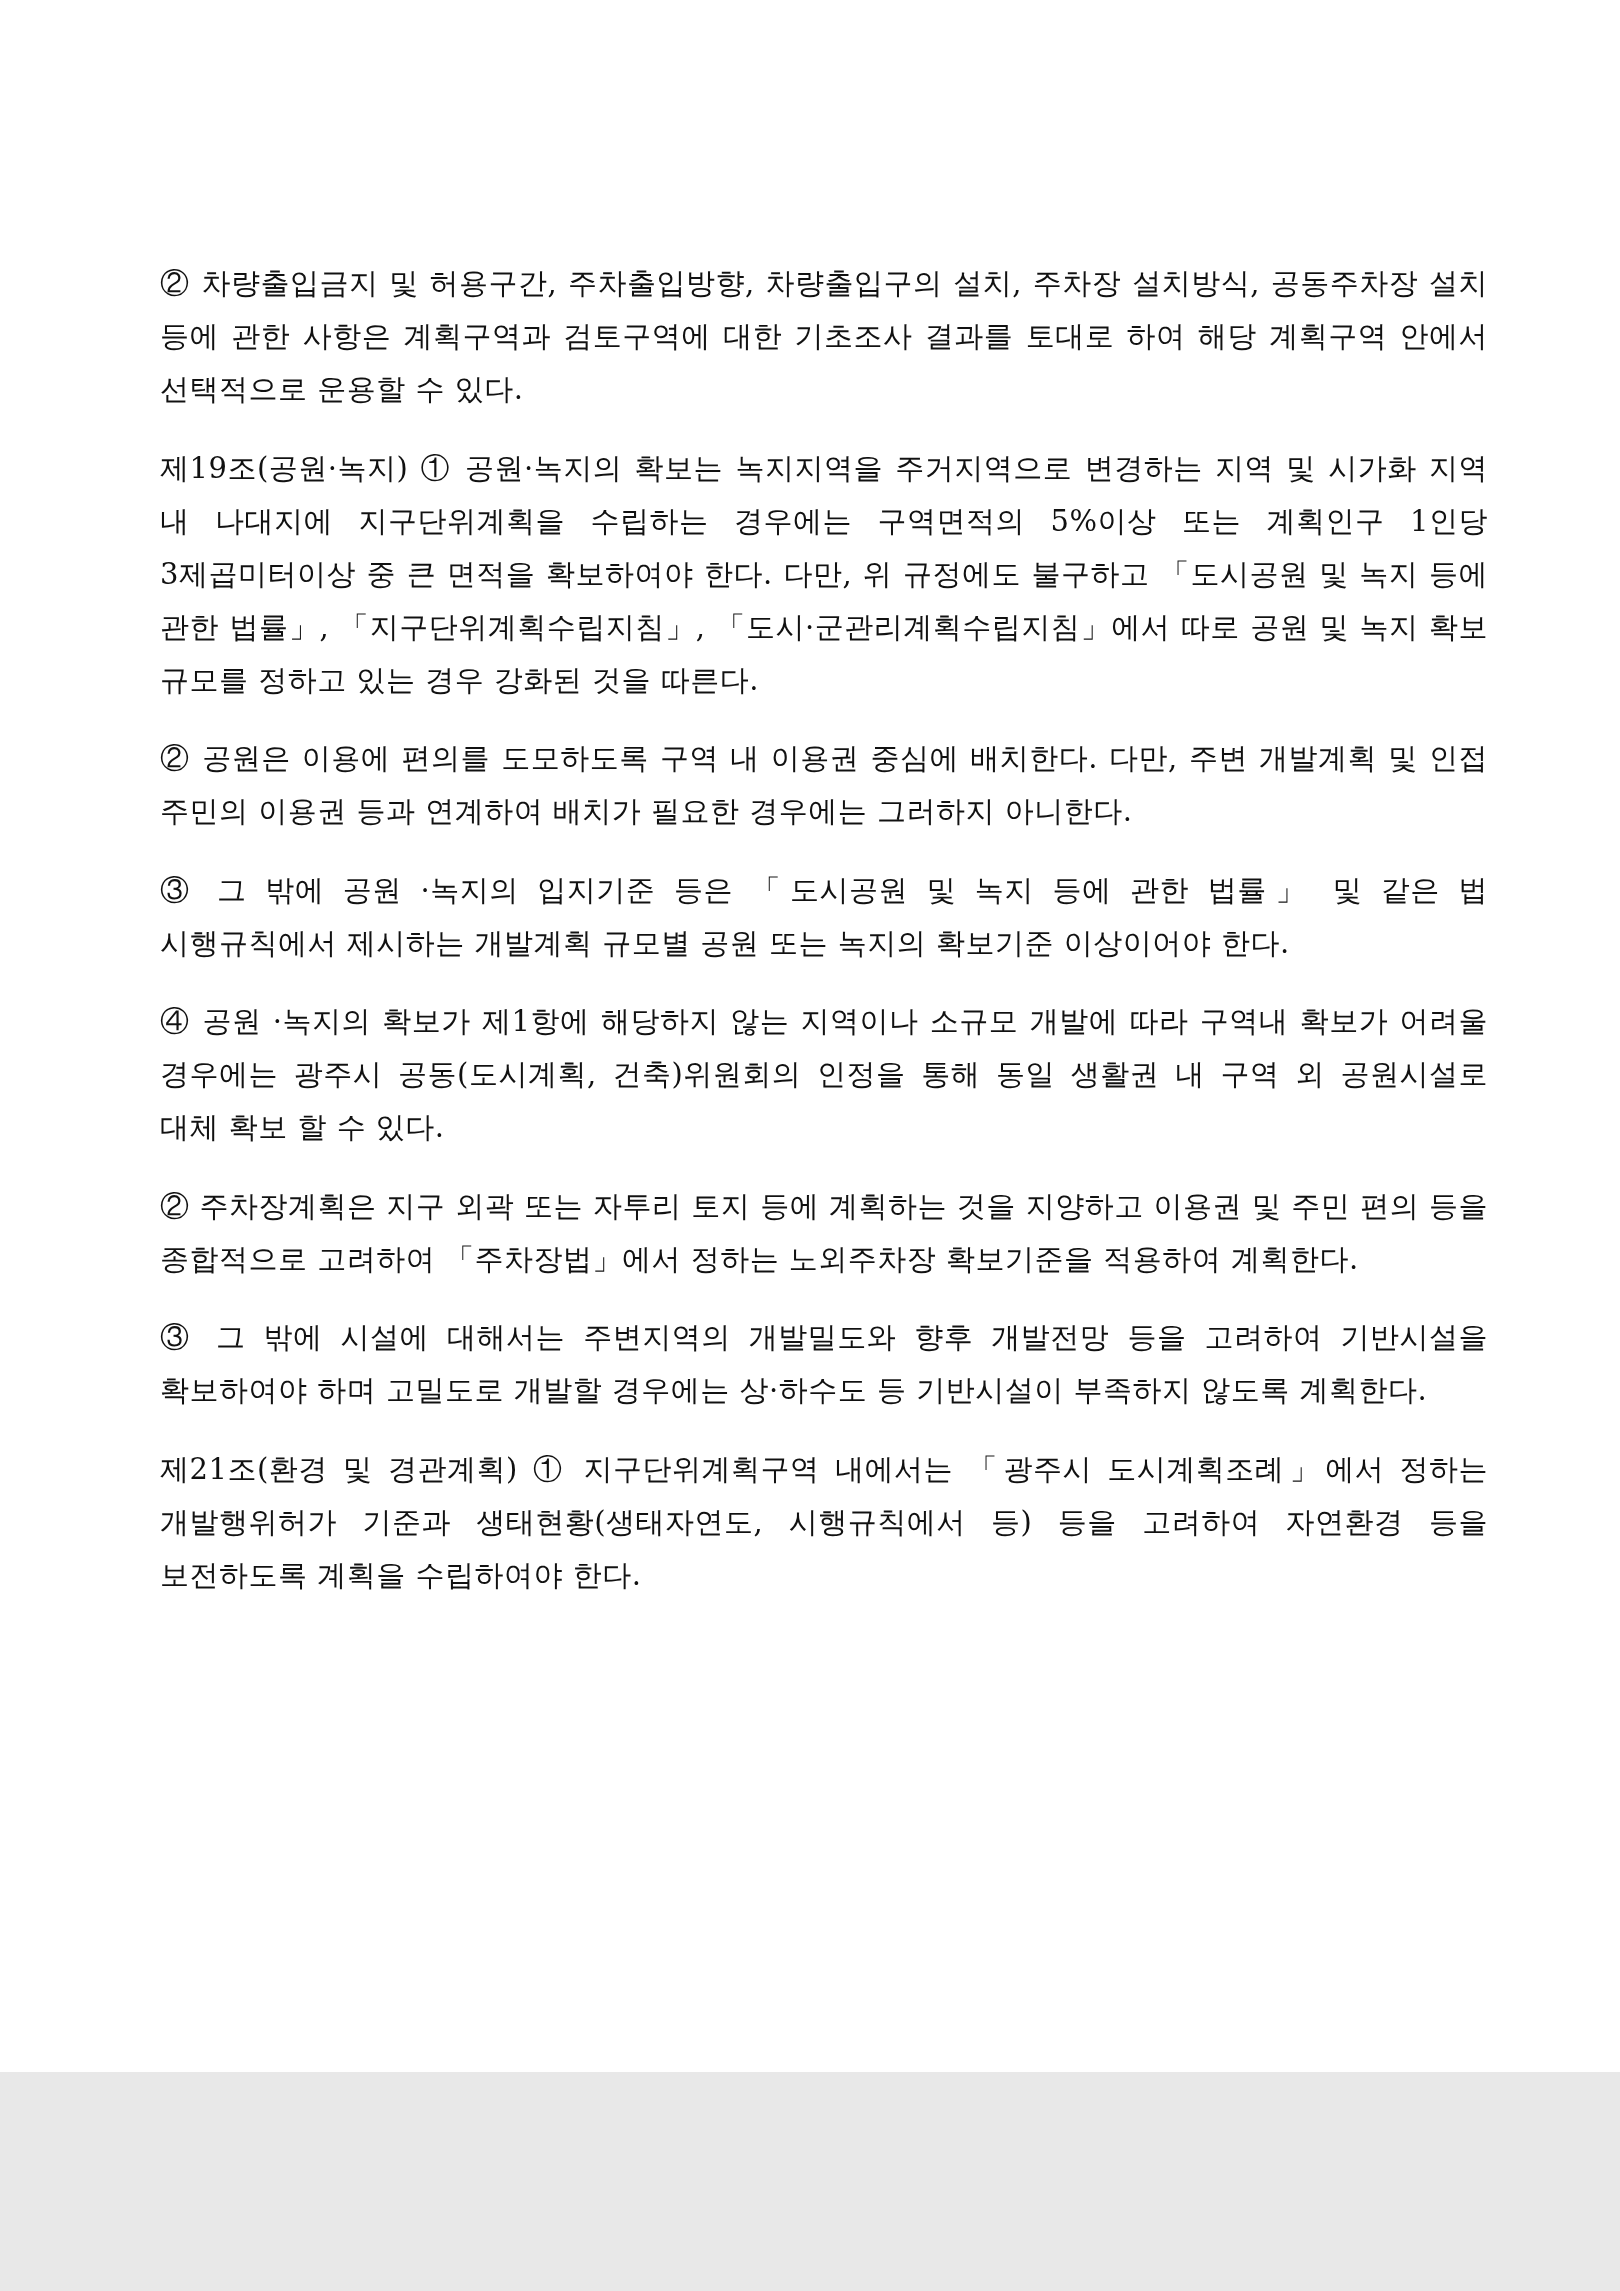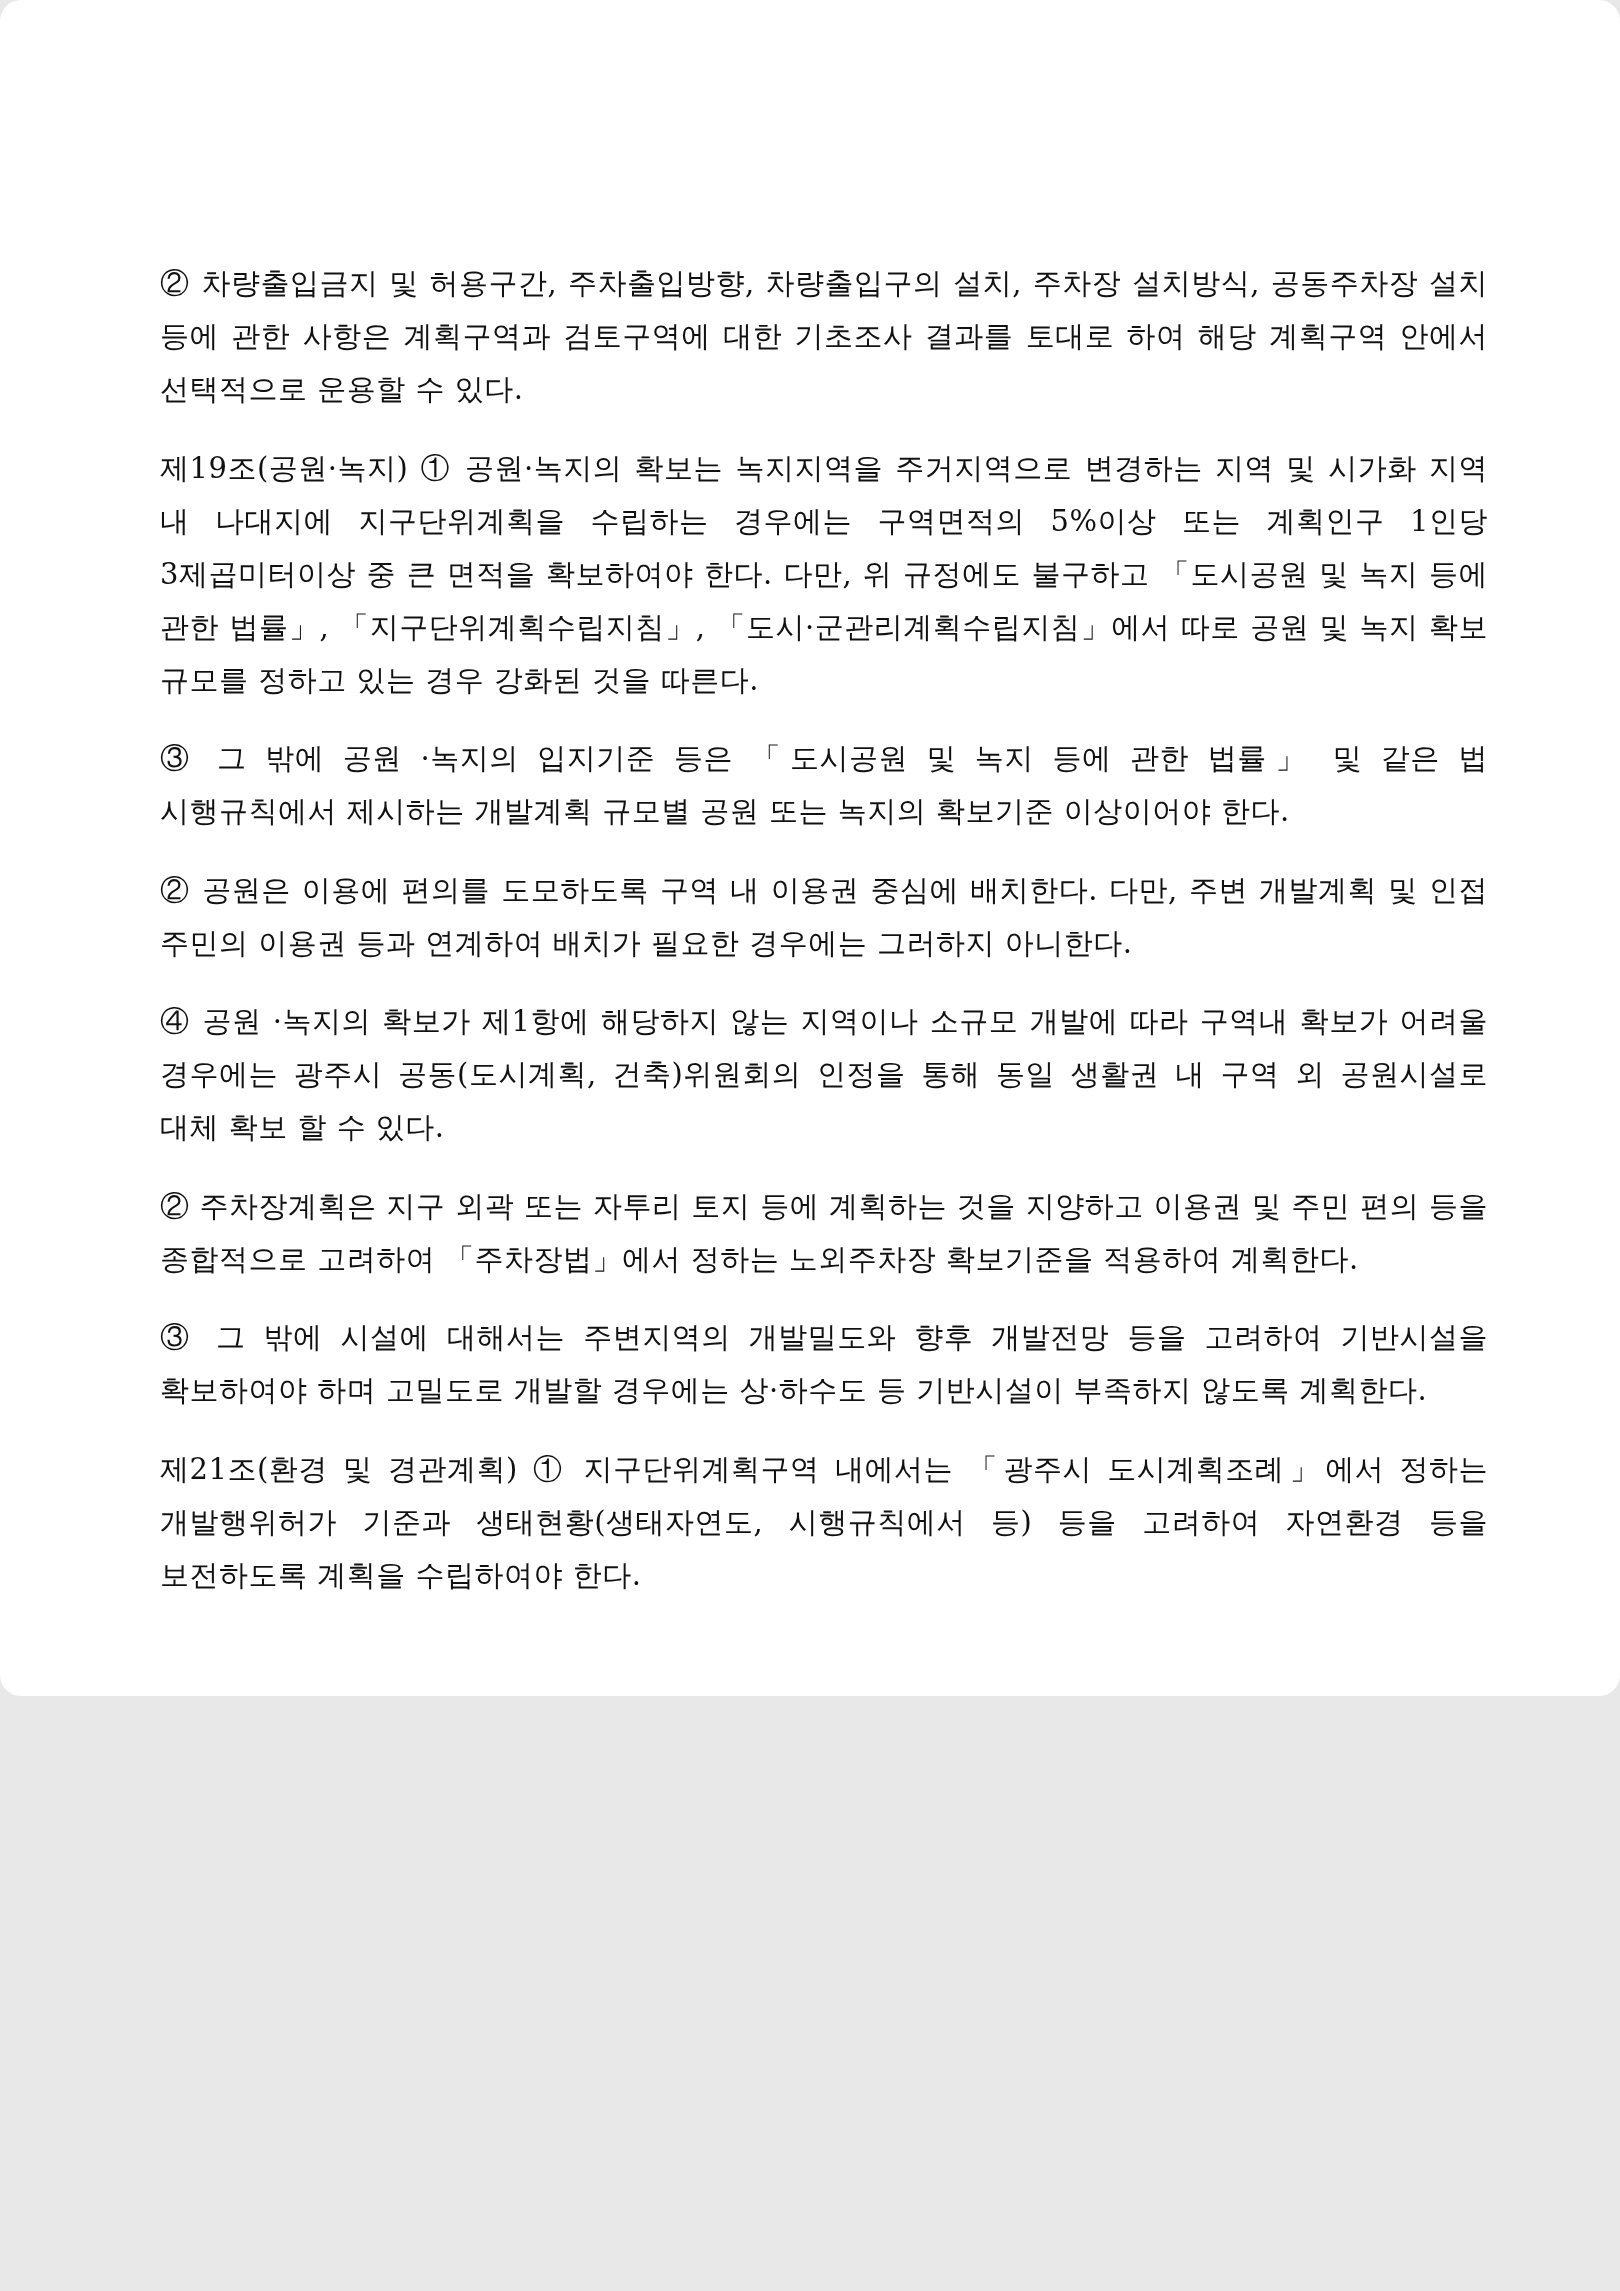--- a/index.html
+++ b/index.html
@@ -3,27 +3,26 @@
 <meta charset="utf-8">
 <style>
   html, body {
     margin: 0;
     padding: 0;
     background: #e8e8e8;
   }
   .page {
     position: relative;
     width: 1620px;
-    height: 1696px;
+    height: 2072px;
     margin: 0 auto;
     background: #ffffff;
     font-family: "DejaVu Serif", "Liberation Serif", serif;
     color: #111111;
     overflow: hidden;
-    border-radius: 21px;
   }
   .content {
     position: absolute;
     top: 257px;
     left: 160px;
     width: 1328px;
   }
   .para {
     margin: 0 0 25.5px 0;
     font-size: 29px;
@@ -45,22 +44,22 @@
     color: #111111;
   }
 </style>
 </head>
 <body>
 
 <div class="page">
   <div class="content">
     <p class="para">② 차량출입금지 및 허용구간, 주차출입방향, 차량출입구의 설치, 주차장 설치방식, 공동주차장 설치 등에 관한 사항은 계획구역과 검토구역에 대한 기초조사 결과를 토대로 하여 해당 계획구역 안에서 선택적으로 운용할 수 있다.</p>
     <p class="para">제19조(공원·녹지) ① 공원·녹지의 확보는 녹지지역을 주거지역으로 변경하는 지역 및 시가화 지역 내 나대지에 지구단위계획을 수립하는 경우에는 구역면적의 5%이상 또는 계획인구 1인당 3제곱미터이상 중 큰 면적을 확보하여야 한다. 다만, 위 규정에도 불구하고 「도시공원 및 녹지 등에 관한 법률」, 「지구단위계획수립지침」, 「도시·군관리계획수립지침」에서 따로 공원 및 녹지 확보 규모를 정하고 있는 경우 강화된 것을 따른다.</p>
+    <p class="para">② 공원은 이용에 편의를 도모하도록 구역 내 이용권 중심에 배치한다. 다만, 주변 개발계획 및 인접 주민의 이용권 등과 연계하여 배치가 필요한 경우에는 그러하지 아니한다.</p>
     <p class="para">③ 그 밖에 공원 ·녹지의 입지기준 등은 「도시공원 및 녹지 등에 관한 법률」 및 같은 법 시행규칙에서 제시하는 개발계획 규모별 공원 또는 녹지의 확보기준 이상이어야 한다.</p>
-    <p class="para">② 공원은 이용에 편의를 도모하도록 구역 내 이용권 중심에 배치한다. 다만, 주변 개발계획 및 인접 주민의 이용권 등과 연계하여 배치가 필요한 경우에는 그러하지 아니한다.</p>
     <p class="para">④ 공원 ·녹지의 확보가 제1항에 해당하지 않는 지역이나 소규모 개발에 따라 구역내 확보가 어려울 경우에는 광주시 공동(도시계획, 건축)위원회의 인정을 통해 동일 생활권 내 구역 외 공원시설로 대체 확보 할 수 있다.</p>
     <p class="para">② 주차장계획은 지구 외곽 또는 자투리 토지 등에 계획하는 것을 지양하고 이용권 및 주민 편의 등을 종합적으로 고려하여 「주차장법」에서 정하는 노외주차장 확보기준을 적용하여 계획한다.</p>
     <p class="para">③ 그 밖에 시설에 대해서는 주변지역의 개발밀도와 향후 개발전망 등을 고려하여 기반시설을 확보하여야 하며 고밀도로 개발할 경우에는 상·하수도 등 기반시설이 부족하지 않도록 계획한다.</p>
     <p class="para">제21조(환경 및 경관계획) ① 지구단위계획구역 내에서는 「광주시 도시계획조례」에서 정하는 개발행위허가 기준과 생태현황(생태자연도, 시행규칙에서 등) 등을 고려하여 자연환경 등을 보전하도록 계획을 수립하여야 한다.</p>
   </div>
   <div class="footer">– 10 –</div>
 </div>
 
 
 </body></html>

